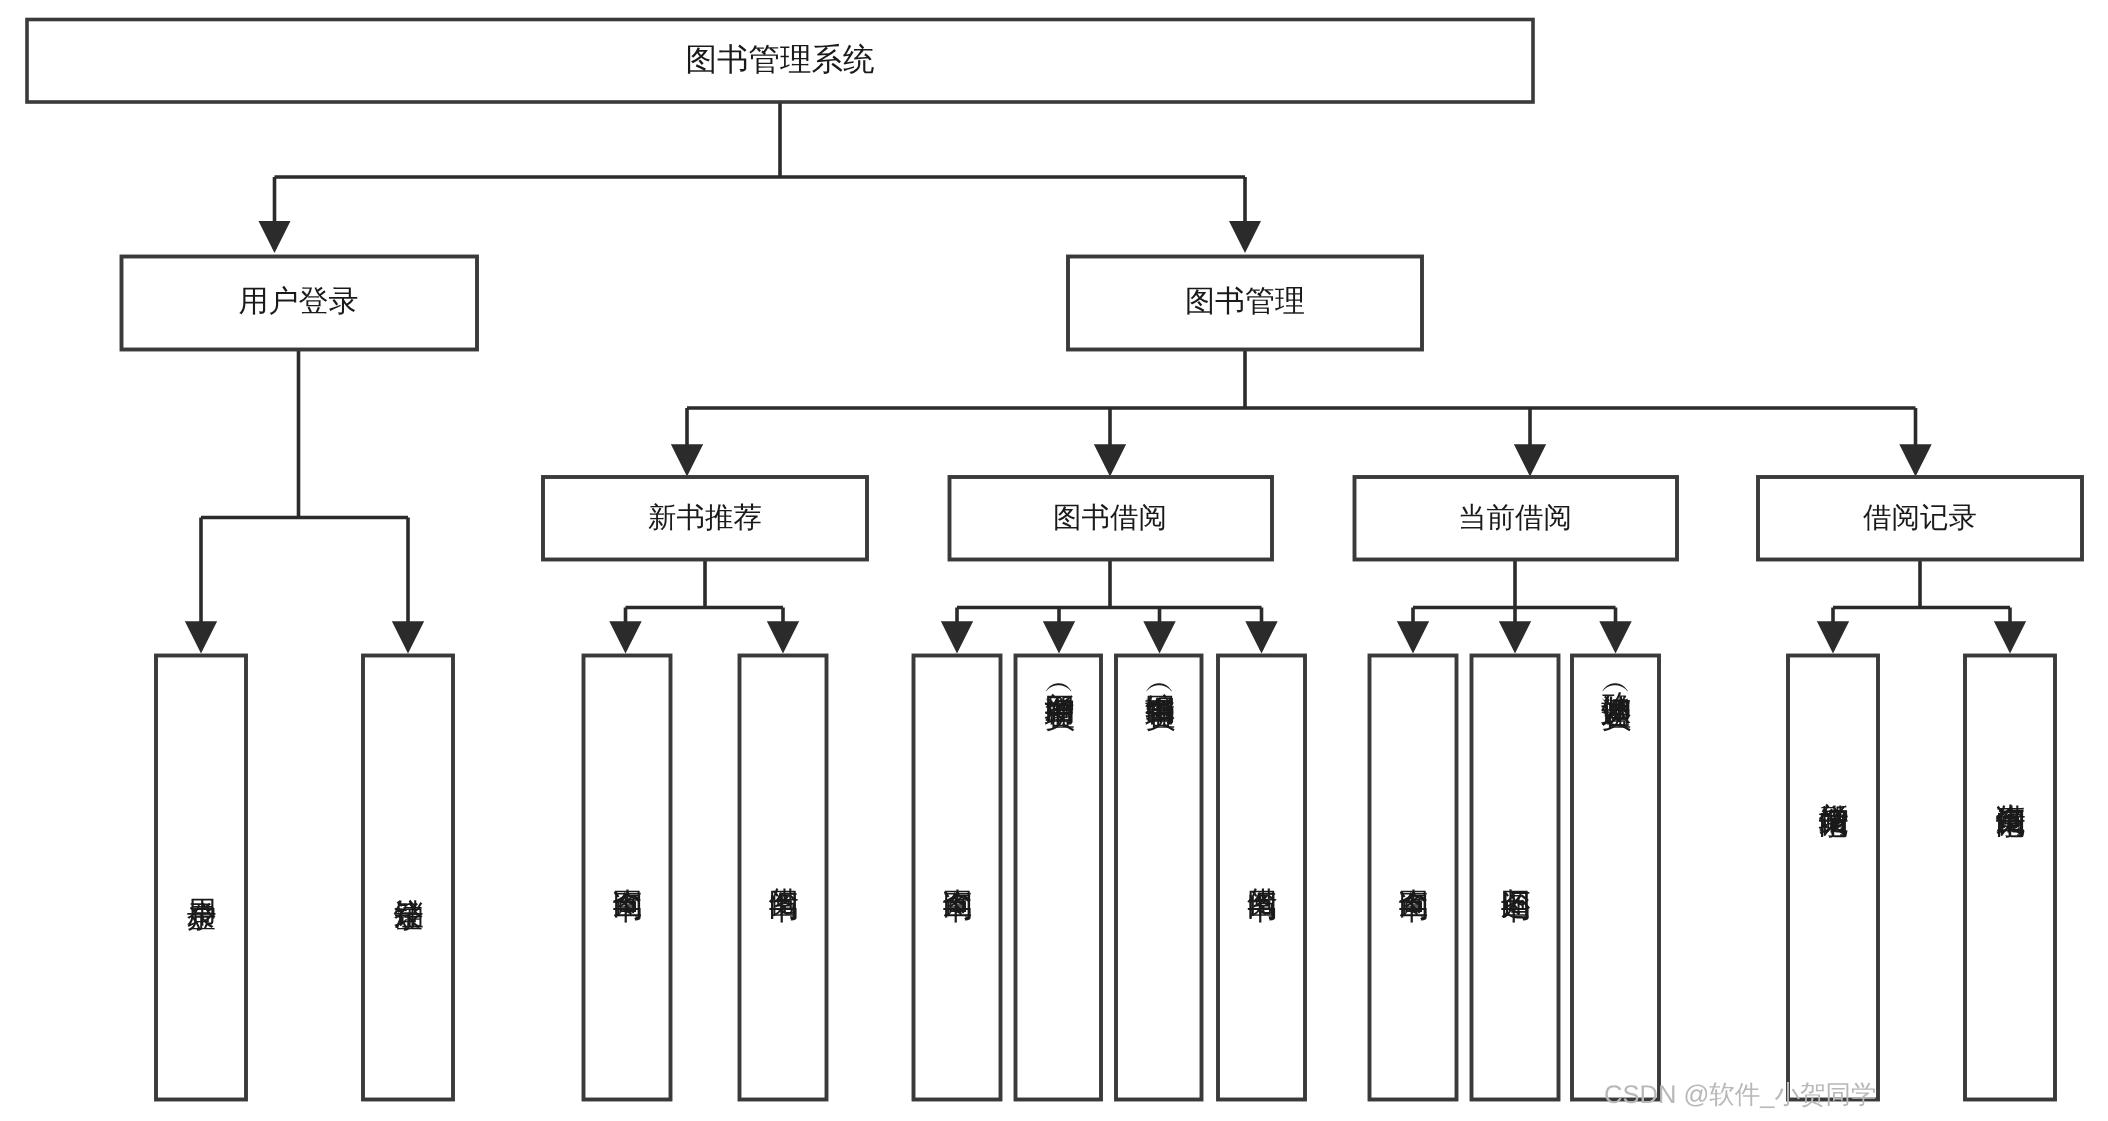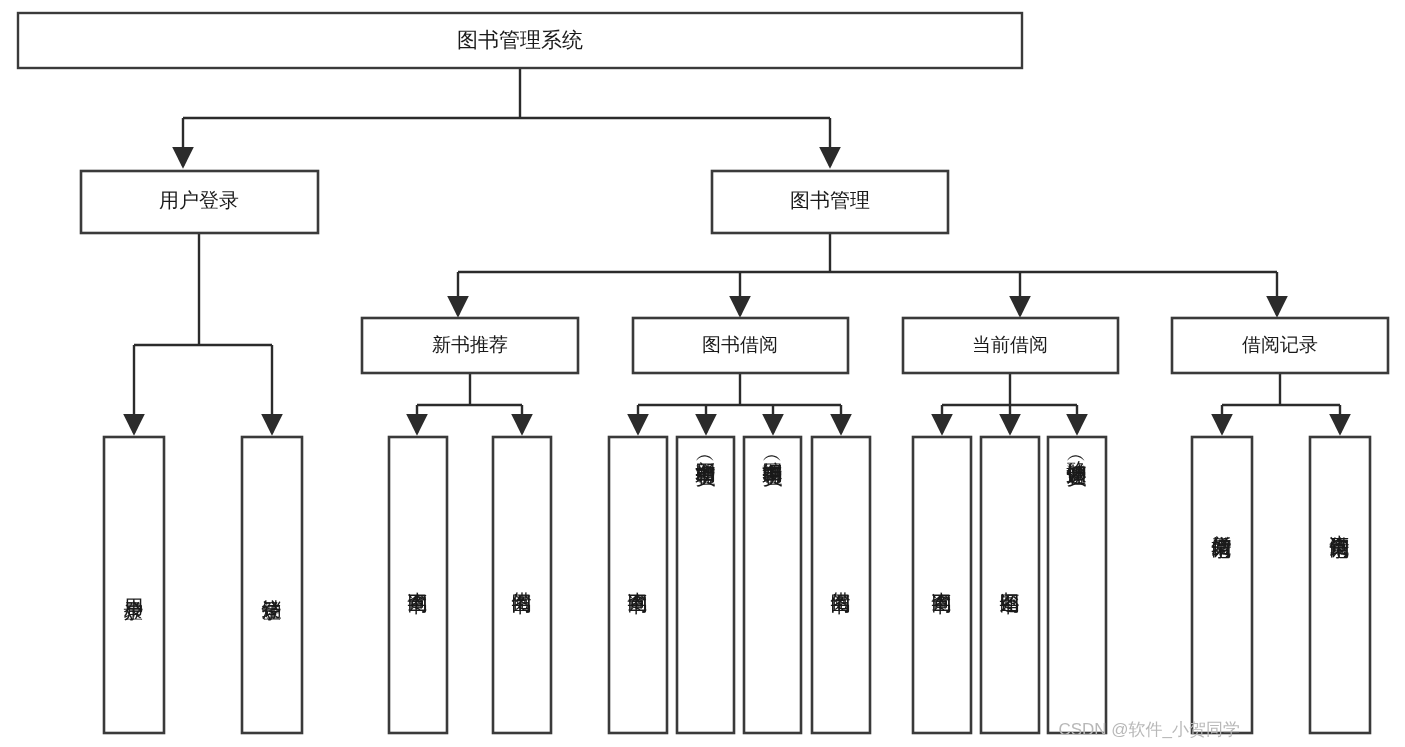--- a/index.html
+++ b/index.html
@@ -56,21 +56,21 @@
   .conn {
     stroke: #2b2b2b;
     stroke-width: 2.4;
     fill: none;
   }
   .arrow-head {
     fill: #2b2b2b;
   }
   .watermark {
     position: absolute;
-    right: 19px;
+    right: 8px;
     bottom: 6px;
     font-family: "Liberation Sans", "DejaVu Sans", sans-serif;
     font-size: 17px;
     color: #b8b8b8;
     white-space: nowrap;
     pointer-events: none;
   }
 </style>
 </head>
 <body>

